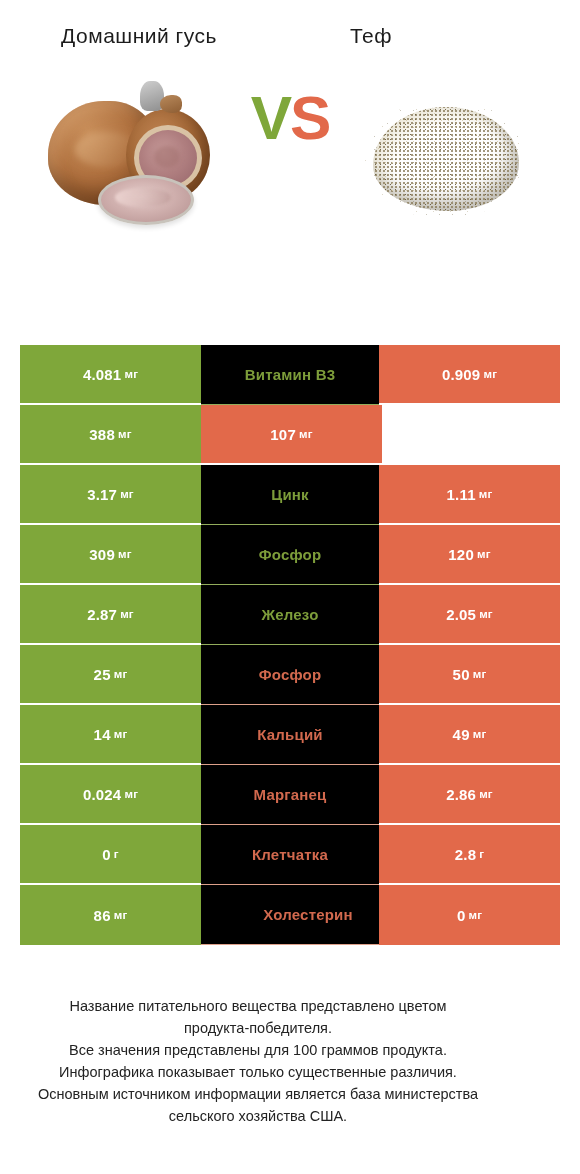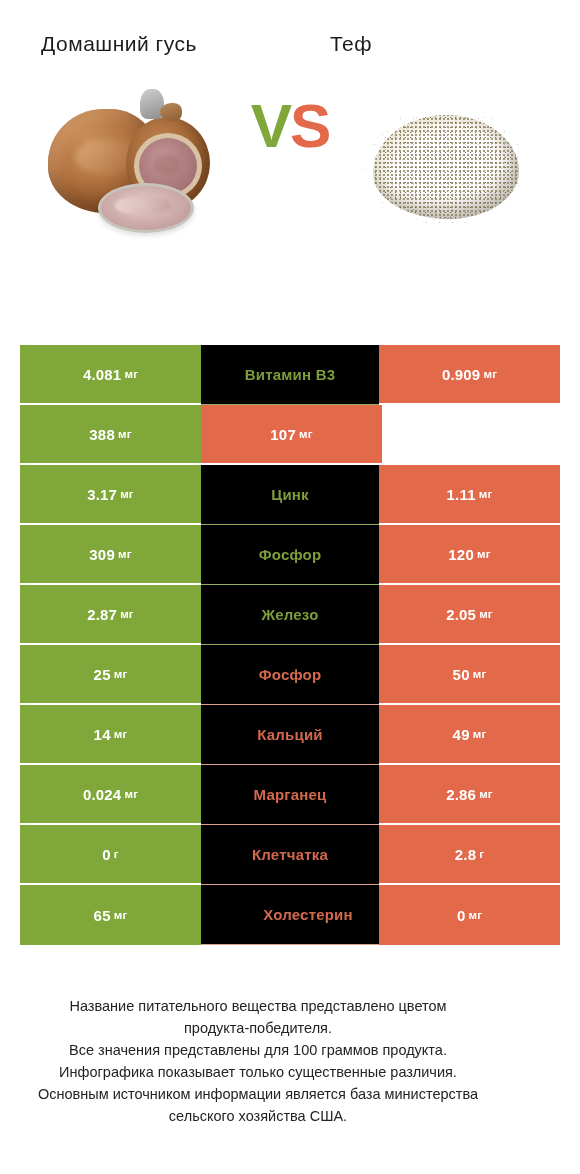--- a/index.html
+++ b/index.html
@@ -13,22 +13,23 @@
     font-family: "Liberation Sans", "DejaVu Sans", sans-serif;
     color: #222;
     position: relative;
     overflow: hidden;
   }
 
   
   .titles {
     display: flex;
     width: 468px;
-    padding-top: 28px;
-    box-sizing: border-box;
+    padding-top: 20px;
+    box-sizing: border-box;
+    margin-left: 20px;
   }
   .title-col {
     width: 50%;
     text-align: center;
     font-size: 21px;
     line-height: 31px;
     letter-spacing: 0.5px;
     color: #1c1c1c;
     font-weight: 400;
     padding: 0 30px;
@@ -389,21 +390,21 @@
         <span class="unit">г</span>
       </div>
       <div class="cell cell-mid mid-orange">Клетчатка</div>
       <div class="cell cell-right">
         <span>2.8</span>
         <span class="unit">г</span>
       </div>
     </div>
     <div class="row">
       <div class="cell cell-left">
-        <span>65</span>
+        <span>86</span>
         <span class="unit">мг</span>
       </div>
       <div class="cell cell-mid mid-orange">Холестерин</div>
       <div class="cell cell-right">
         <span>0</span>
         <span class="unit">мг</span>
       </div>
     </div>
   </div>
 

